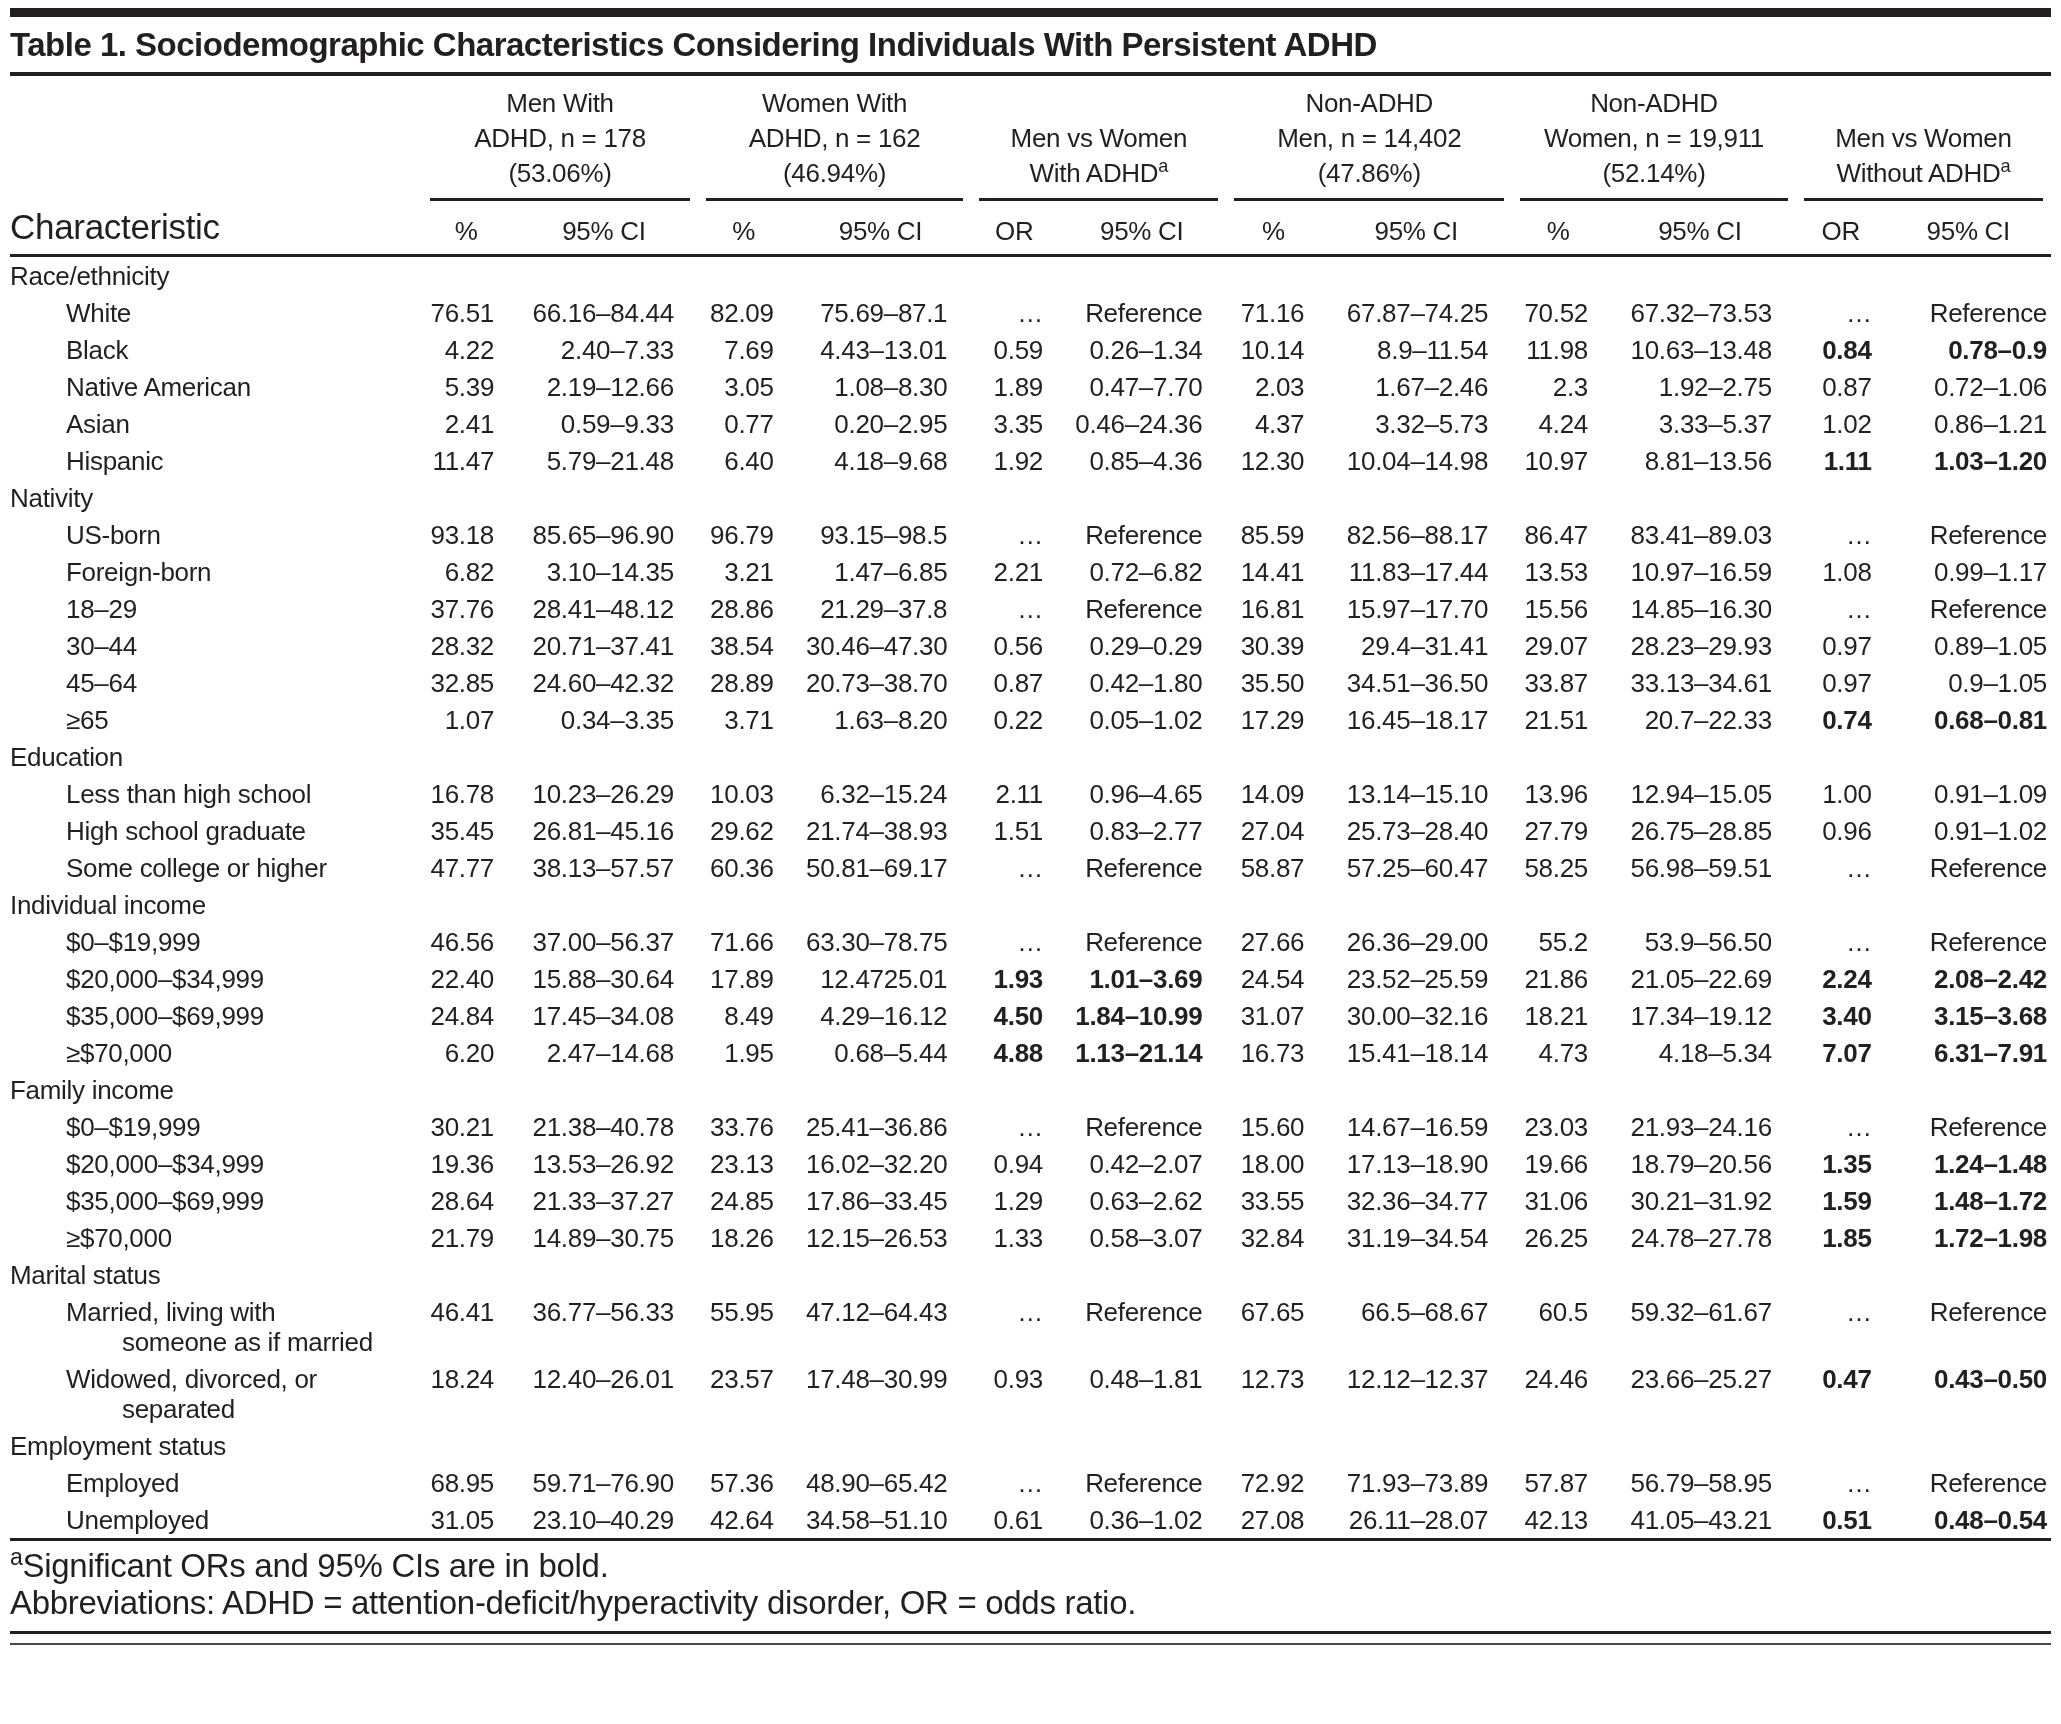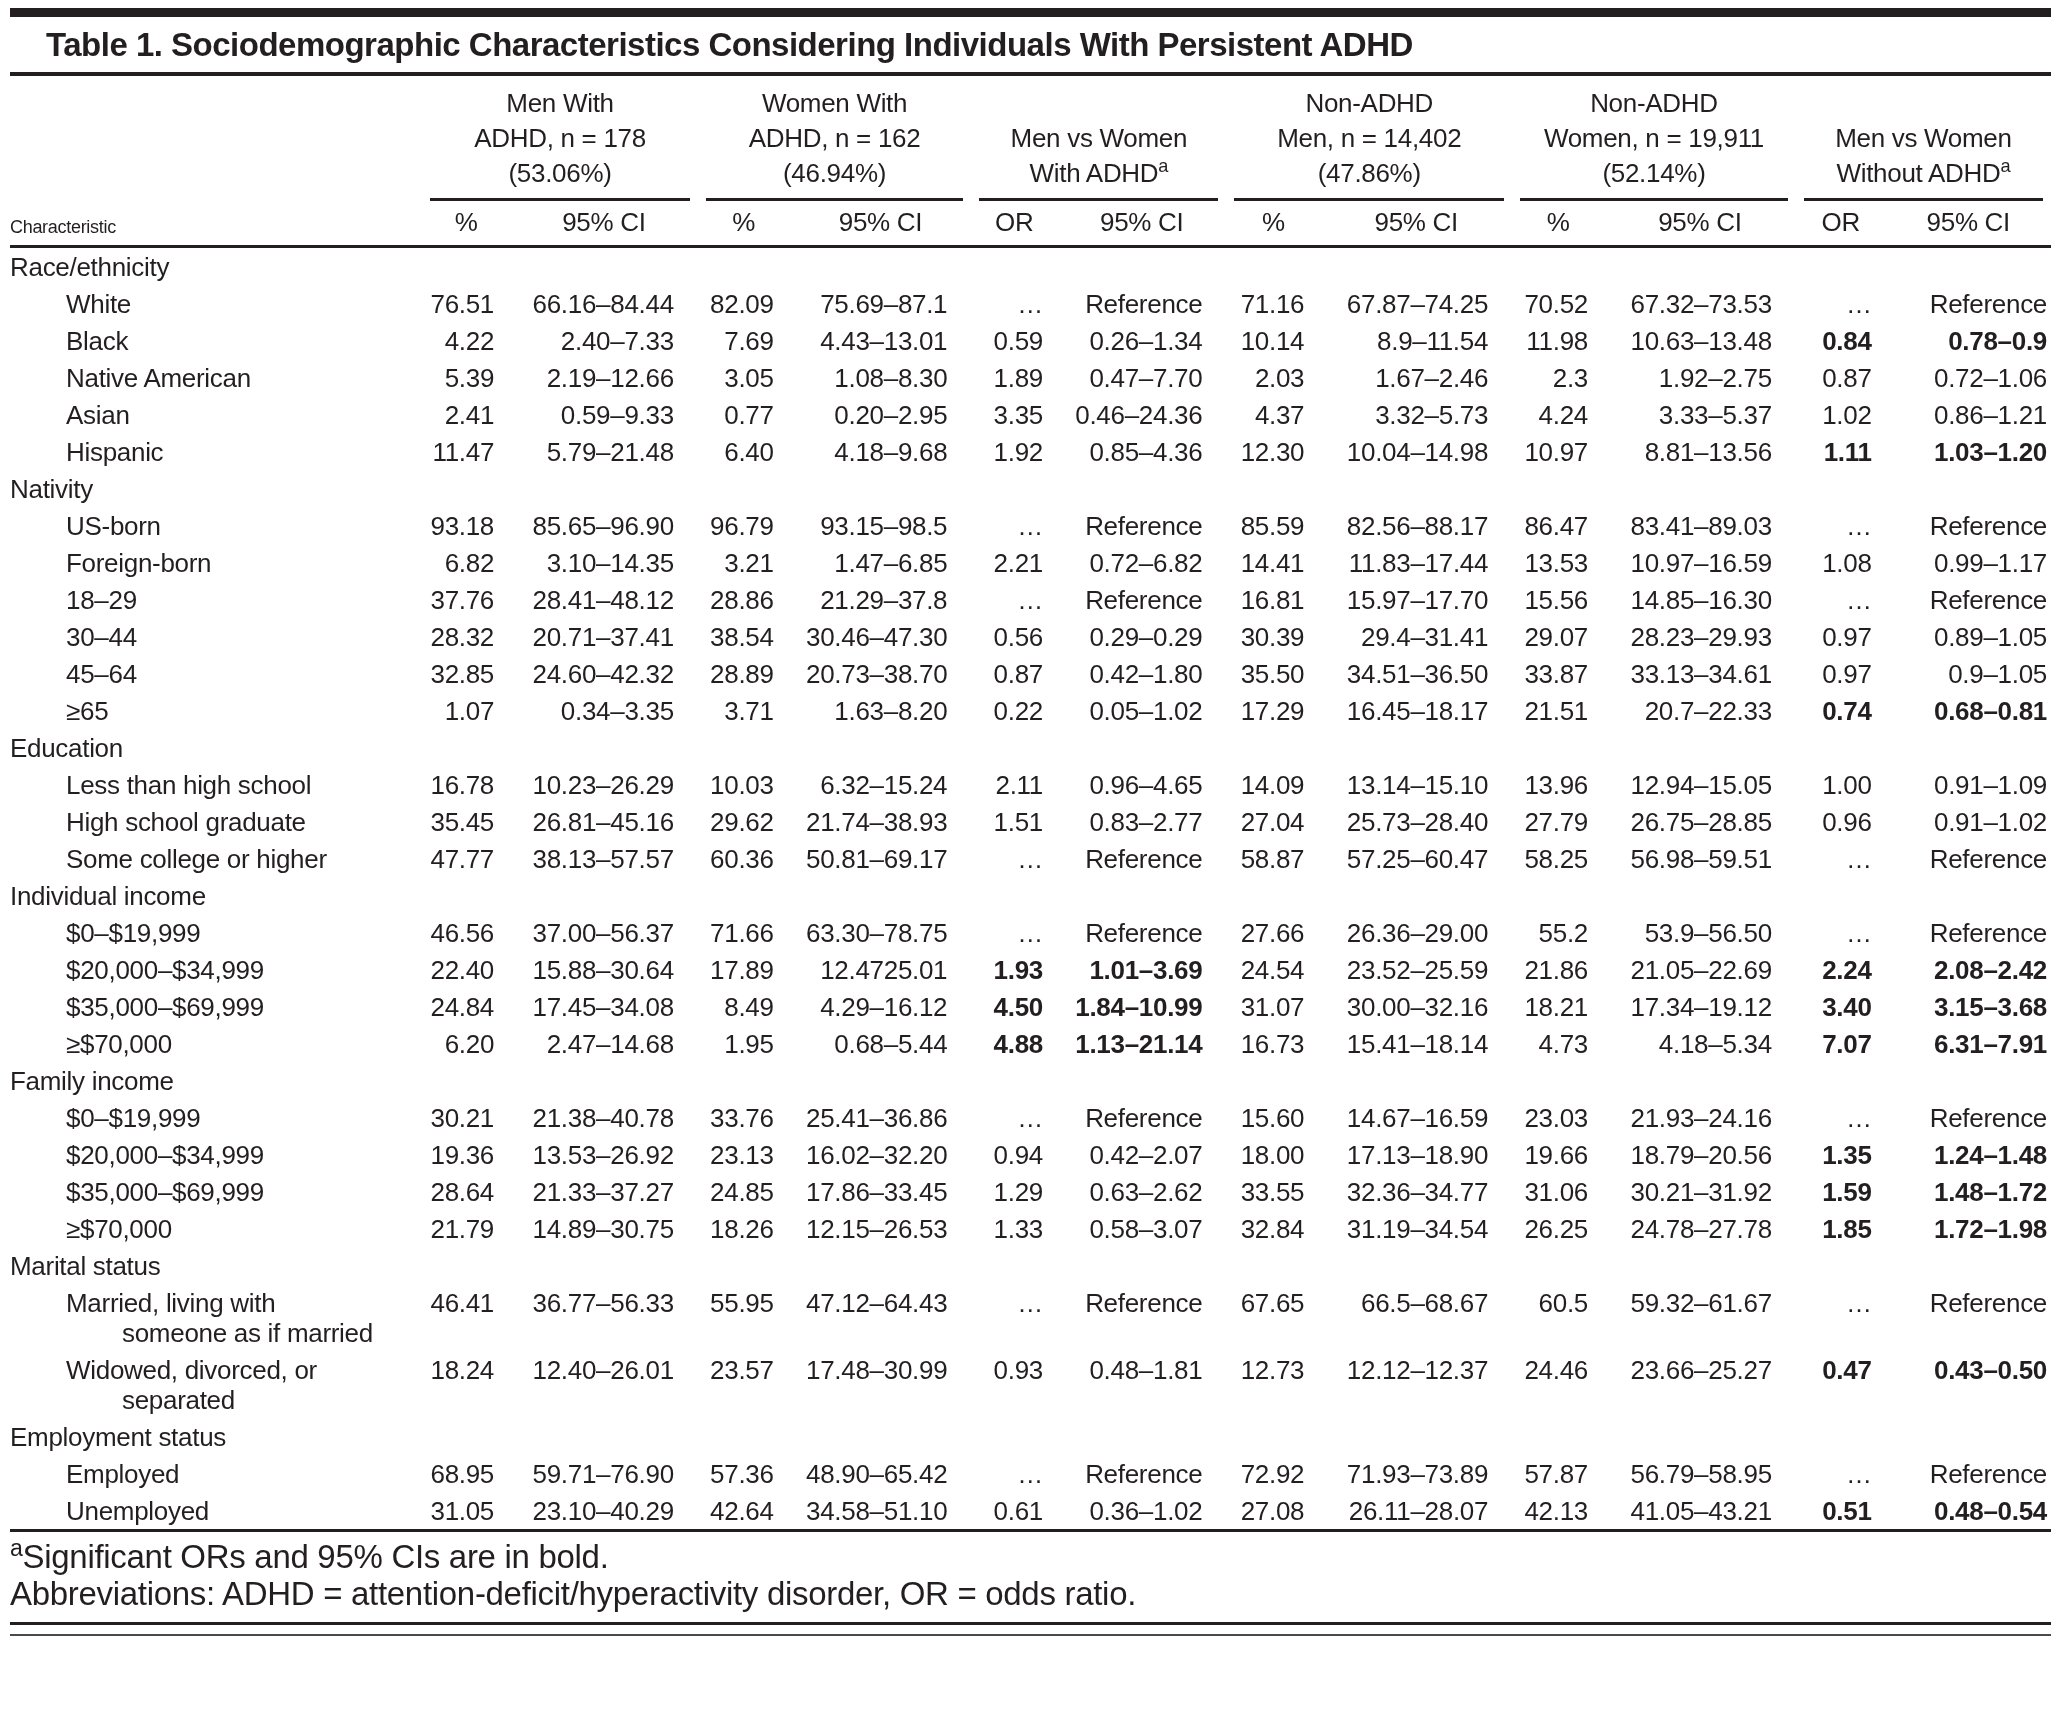--- a/index.html
+++ b/index.html
@@ -3,31 +3,31 @@
 <meta charset="utf-8">
 <style>
   html,body{margin:0;padding:0;background:#ffffff;}
   body{
     width:2061px;height:1724px;overflow:hidden;
     font-family:"Liberation Sans","DejaVu Sans",sans-serif;
     color:#231f20;letter-spacing:-0.3px;
   }
   .page{padding:0 10px;}
   .topbar{height:9px;background:#231f20;margin-top:8px;}
-  .title{font-size:33px;font-weight:bold;padding:9px 0 8px 0;letter-spacing:-0.5px;margin-left:36px;}
+  .title{font-size:33px;font-weight:bold;padding:9px 0 8px 0;letter-spacing:-0.5px;}
   .title-rule{height:4px;background:#231f20;}
   table{width:100%;border-collapse:collapse;table-layout:fixed;font-size:26px;}
   thead th{font-weight:normal;vertical-align:bottom;}
   th.spanner{padding:10px 8px 0 8px;vertical-align:bottom;}
   .spanner-inner{border-bottom:3px solid #231f20;padding-bottom:7px;text-align:center;line-height:35px;}
   .spanline{display:block;}
   sup{font-size:70%;line-height:0;}
   th.corner{vertical-align:bottom;}
   tr.colhead-row th{border-bottom:3px solid #231f20;padding:6px 0 7px 0;text-align:center;}
-  tr.colhead-row th.charhead{text-align:left;font-size:18px;}
+  tr.colhead-row th.charhead{text-align:left;font-size:35px;}
   tbody td{padding:3.5px 0;line-height:30px;vertical-align:top;}
   td.section{padding-left:0;}
   td.rowlabel{padding-left:0;}
   .lab-line{display:block;padding-left:56px;}
   .lab-line.wrap{padding-left:112px;}
   td.num{text-align:right;white-space:nowrap;}
   td.pct{padding-right:16px;}
   td.ci{padding-right:24px;}
   td.or{padding-right:14px;}
   tbody td:last-child{padding-right:4px;}

